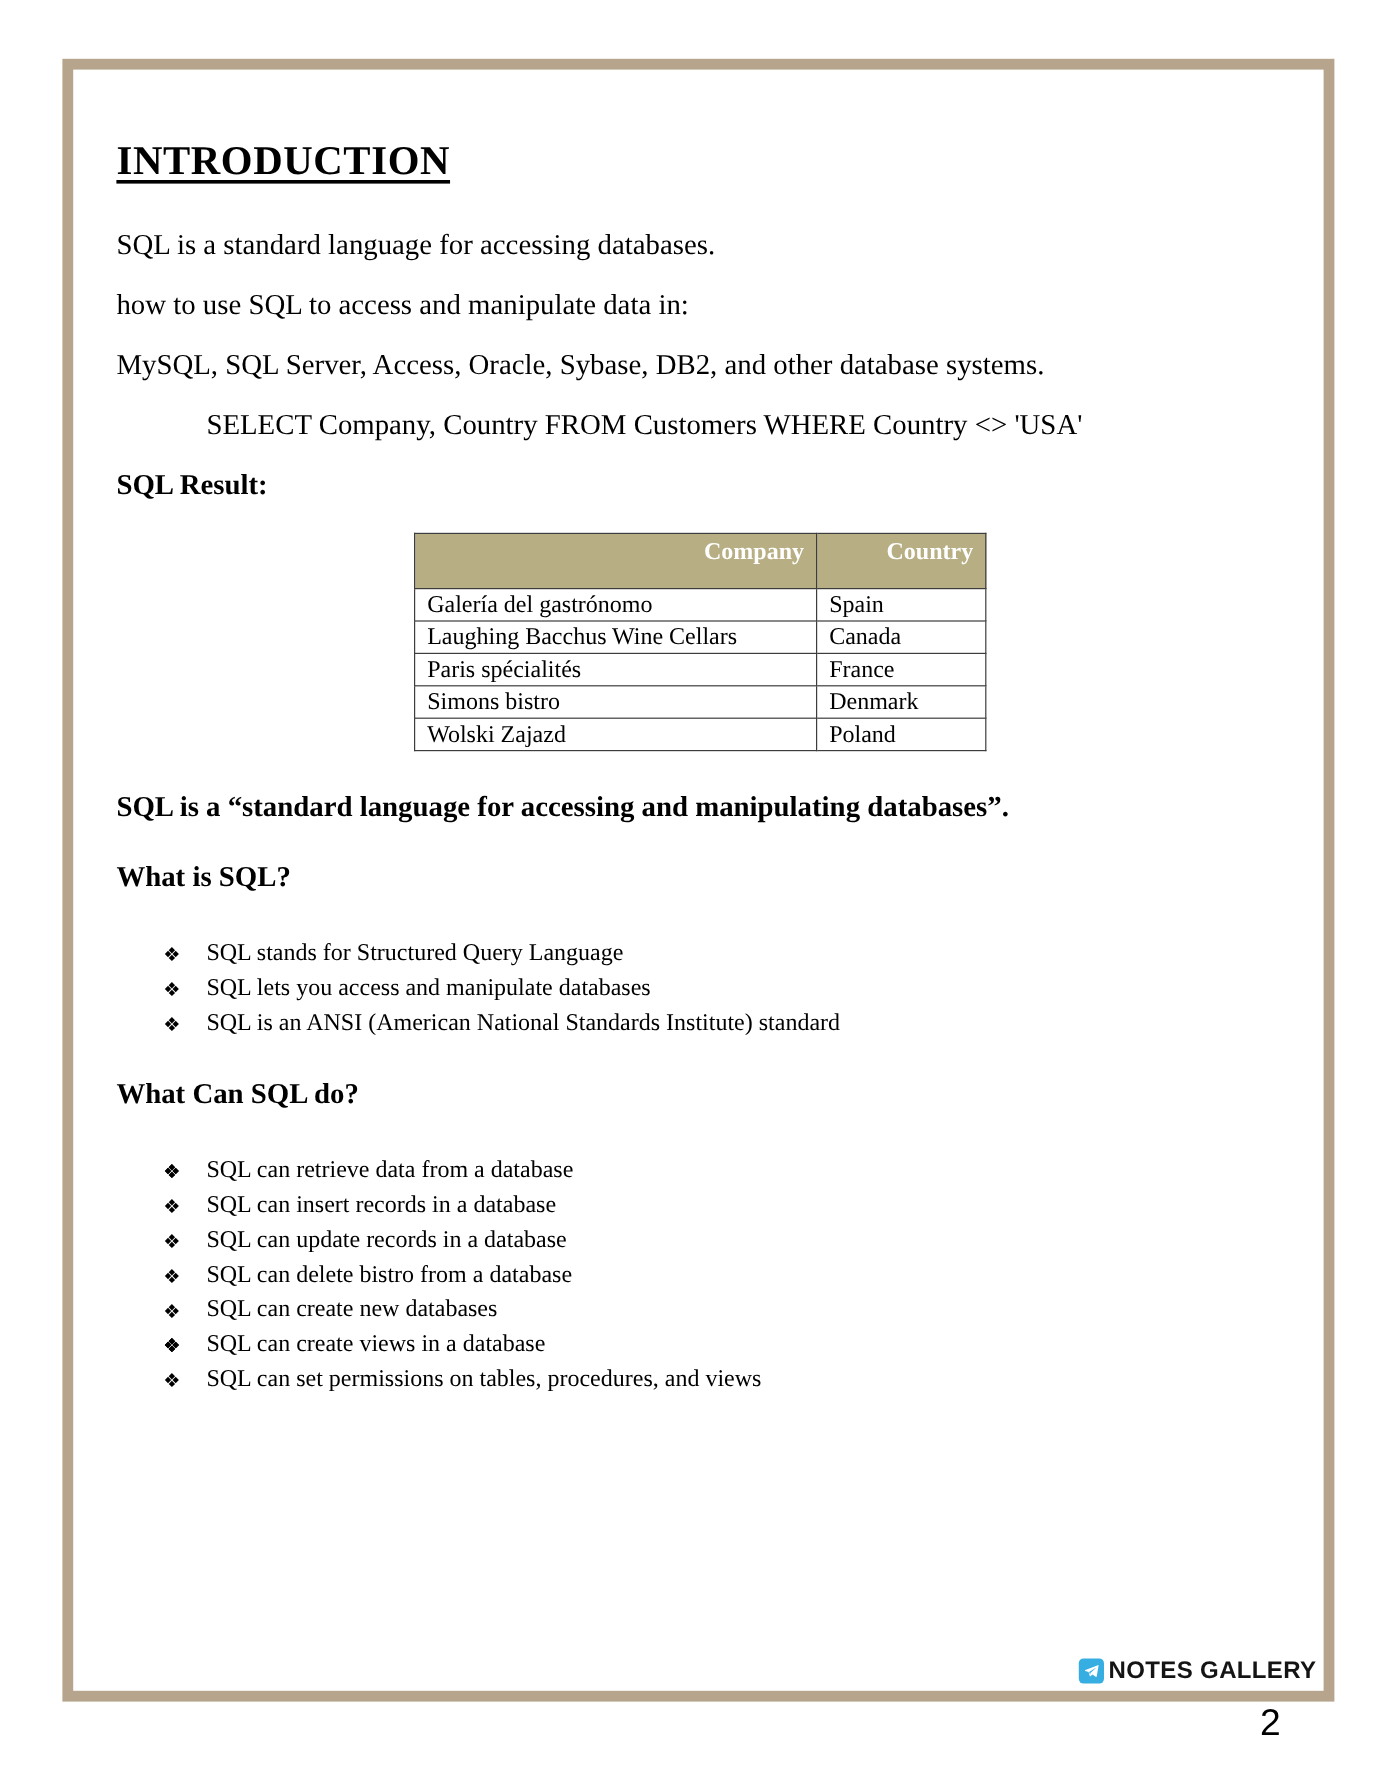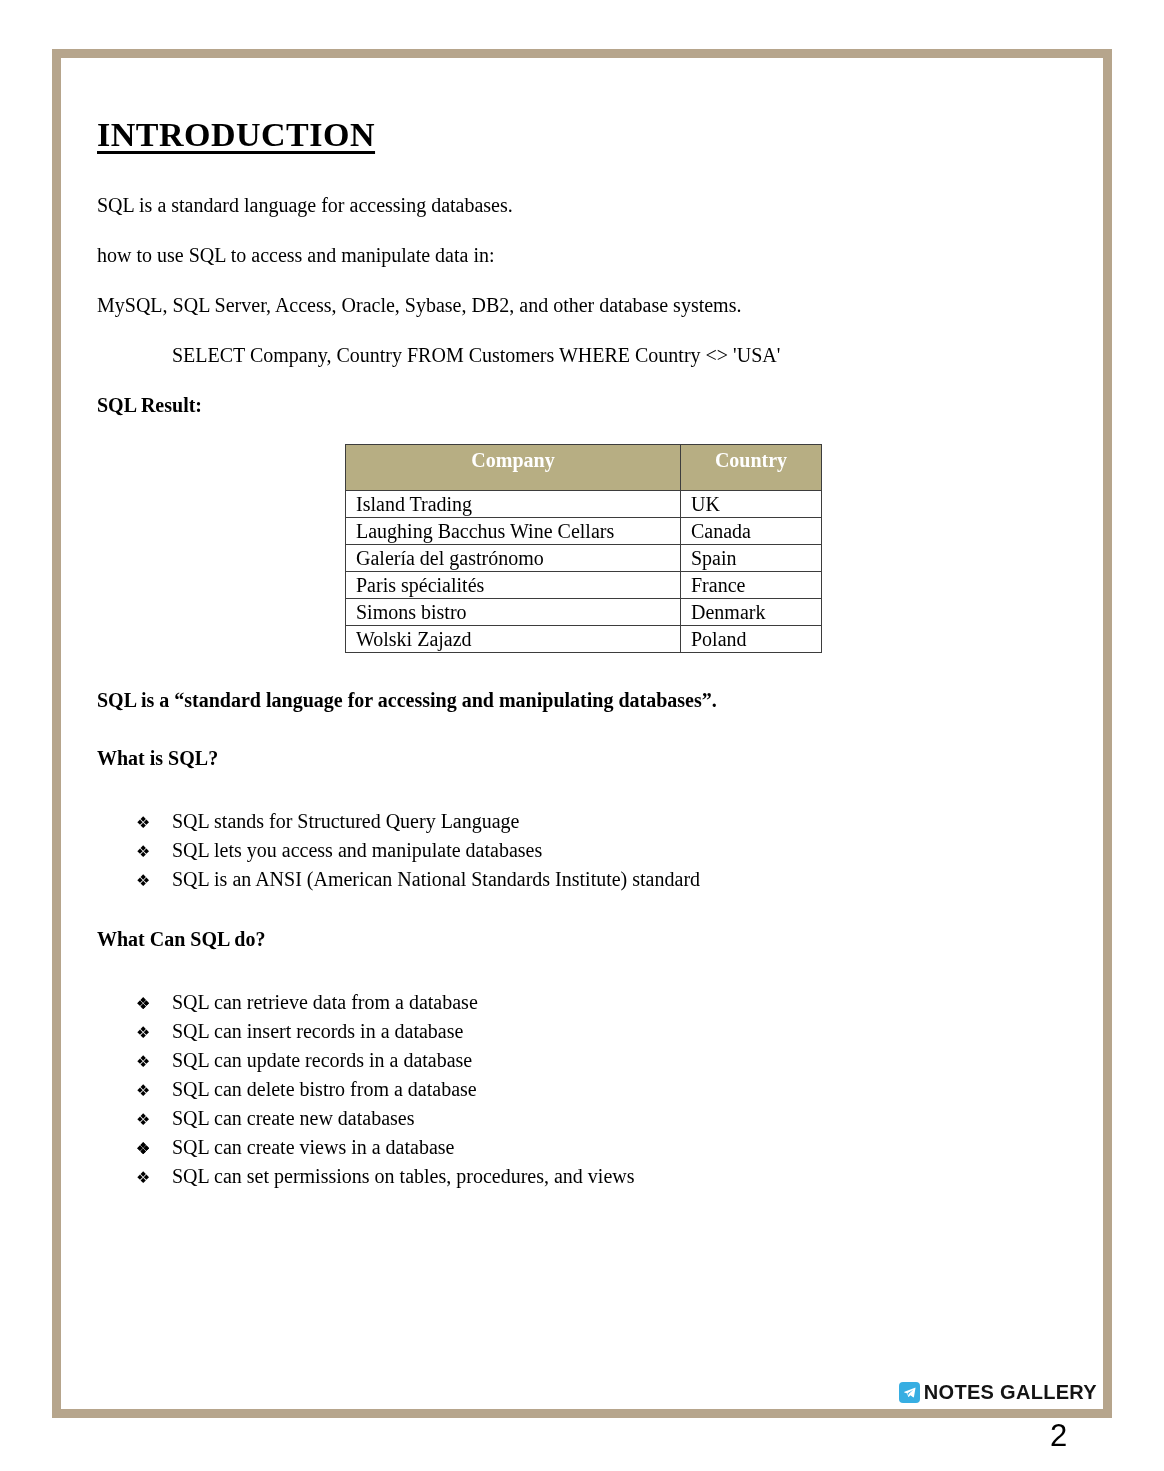--- a/index.html
+++ b/index.html
@@ -28,38 +28,38 @@
     font-size:34px;
     line-height:38px;
     font-weight:bold;
     margin:0 0 40px 0;
     letter-spacing:0.5px;
     text-decoration:underline;
     text-decoration-thickness:2.5px;
     text-underline-offset:5px;
   }
   p.body, p.label {
-    font-size:20px;
+    font-size:24px;
     line-height:22px;
     margin:0 0 28px 0;
   }
   p.label { font-weight:bold; }
   p.indent { margin-left:75px; }
   table.result-table {
     border-collapse:collapse;
     margin:10px 0 0 248px;
     font-size:20px;
   }
   table.result-table th, table.result-table td {
     border:1.5px solid #3d3d3d;
   }
   table.result-table th {
     background:#b7ae83;
     color:#ffffff;
-    text-align:center;
+    text-align:right;
     font-weight:bold;
     vertical-align:top;
     padding:4px 10px 18px 10px;
   }
   th.col-company { width:314px; }
   th.col-country { width:120px; }
   table.result-table td {
     padding:1px 10px 1px 10px;
     line-height:24px;
     background:#ffffff;
@@ -134,31 +134,27 @@
 
       <table class="result-table">
         <thead>
           <tr>
             <th class="col-company">Company</th>
             <th class="col-country">Country</th>
           </tr>
         </thead>
         <tbody>
 
-        <tr>
-            <td>Island Trading</td>
-            <td>UK</td>
+            <tr>
+            <td>Galería del gastrónomo</td>
+            <td>Spain</td>
           </tr>
             <tr>
             <td>Laughing Bacchus Wine Cellars</td>
             <td>Canada</td>
-          </tr>
-            <tr>
-            <td>Galería del gastrónomo</td>
-            <td>Spain</td>
           </tr>
             <tr>
             <td>Paris spécialités</td>
             <td>France</td>
           </tr>
             <tr>
             <td>Simons bistro</td>
             <td>Denmark</td>
           </tr>
             <tr>

